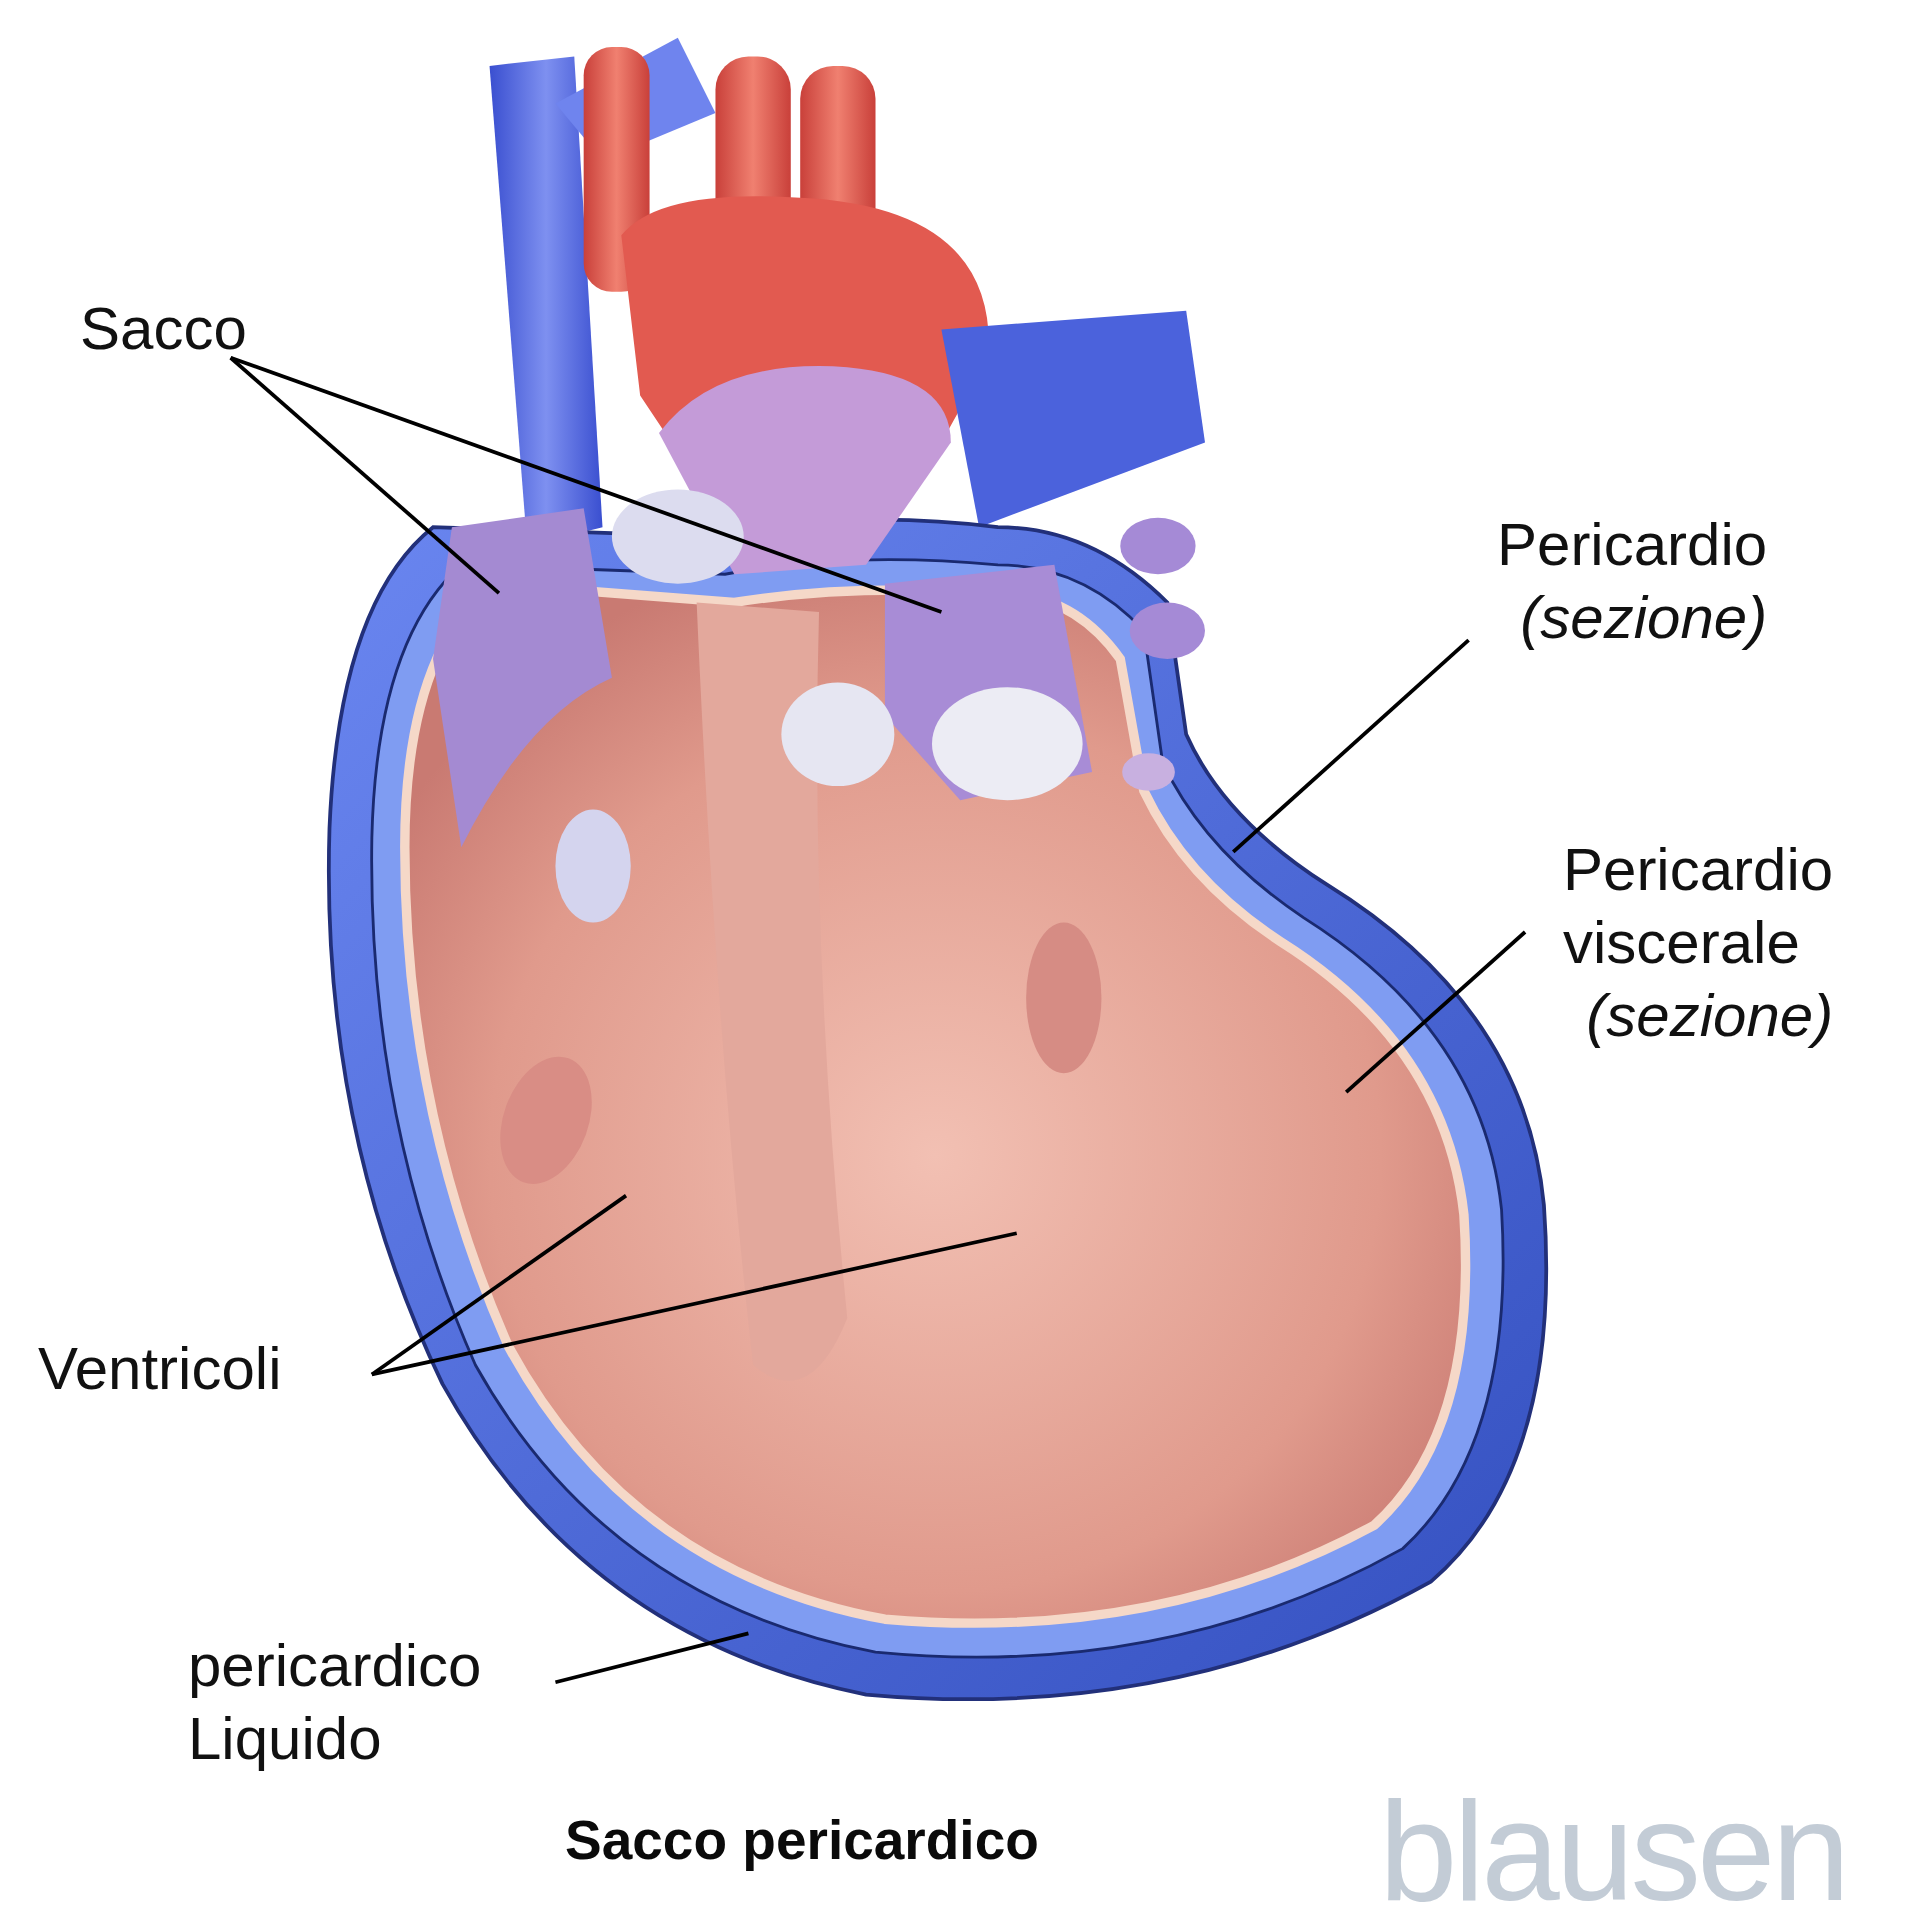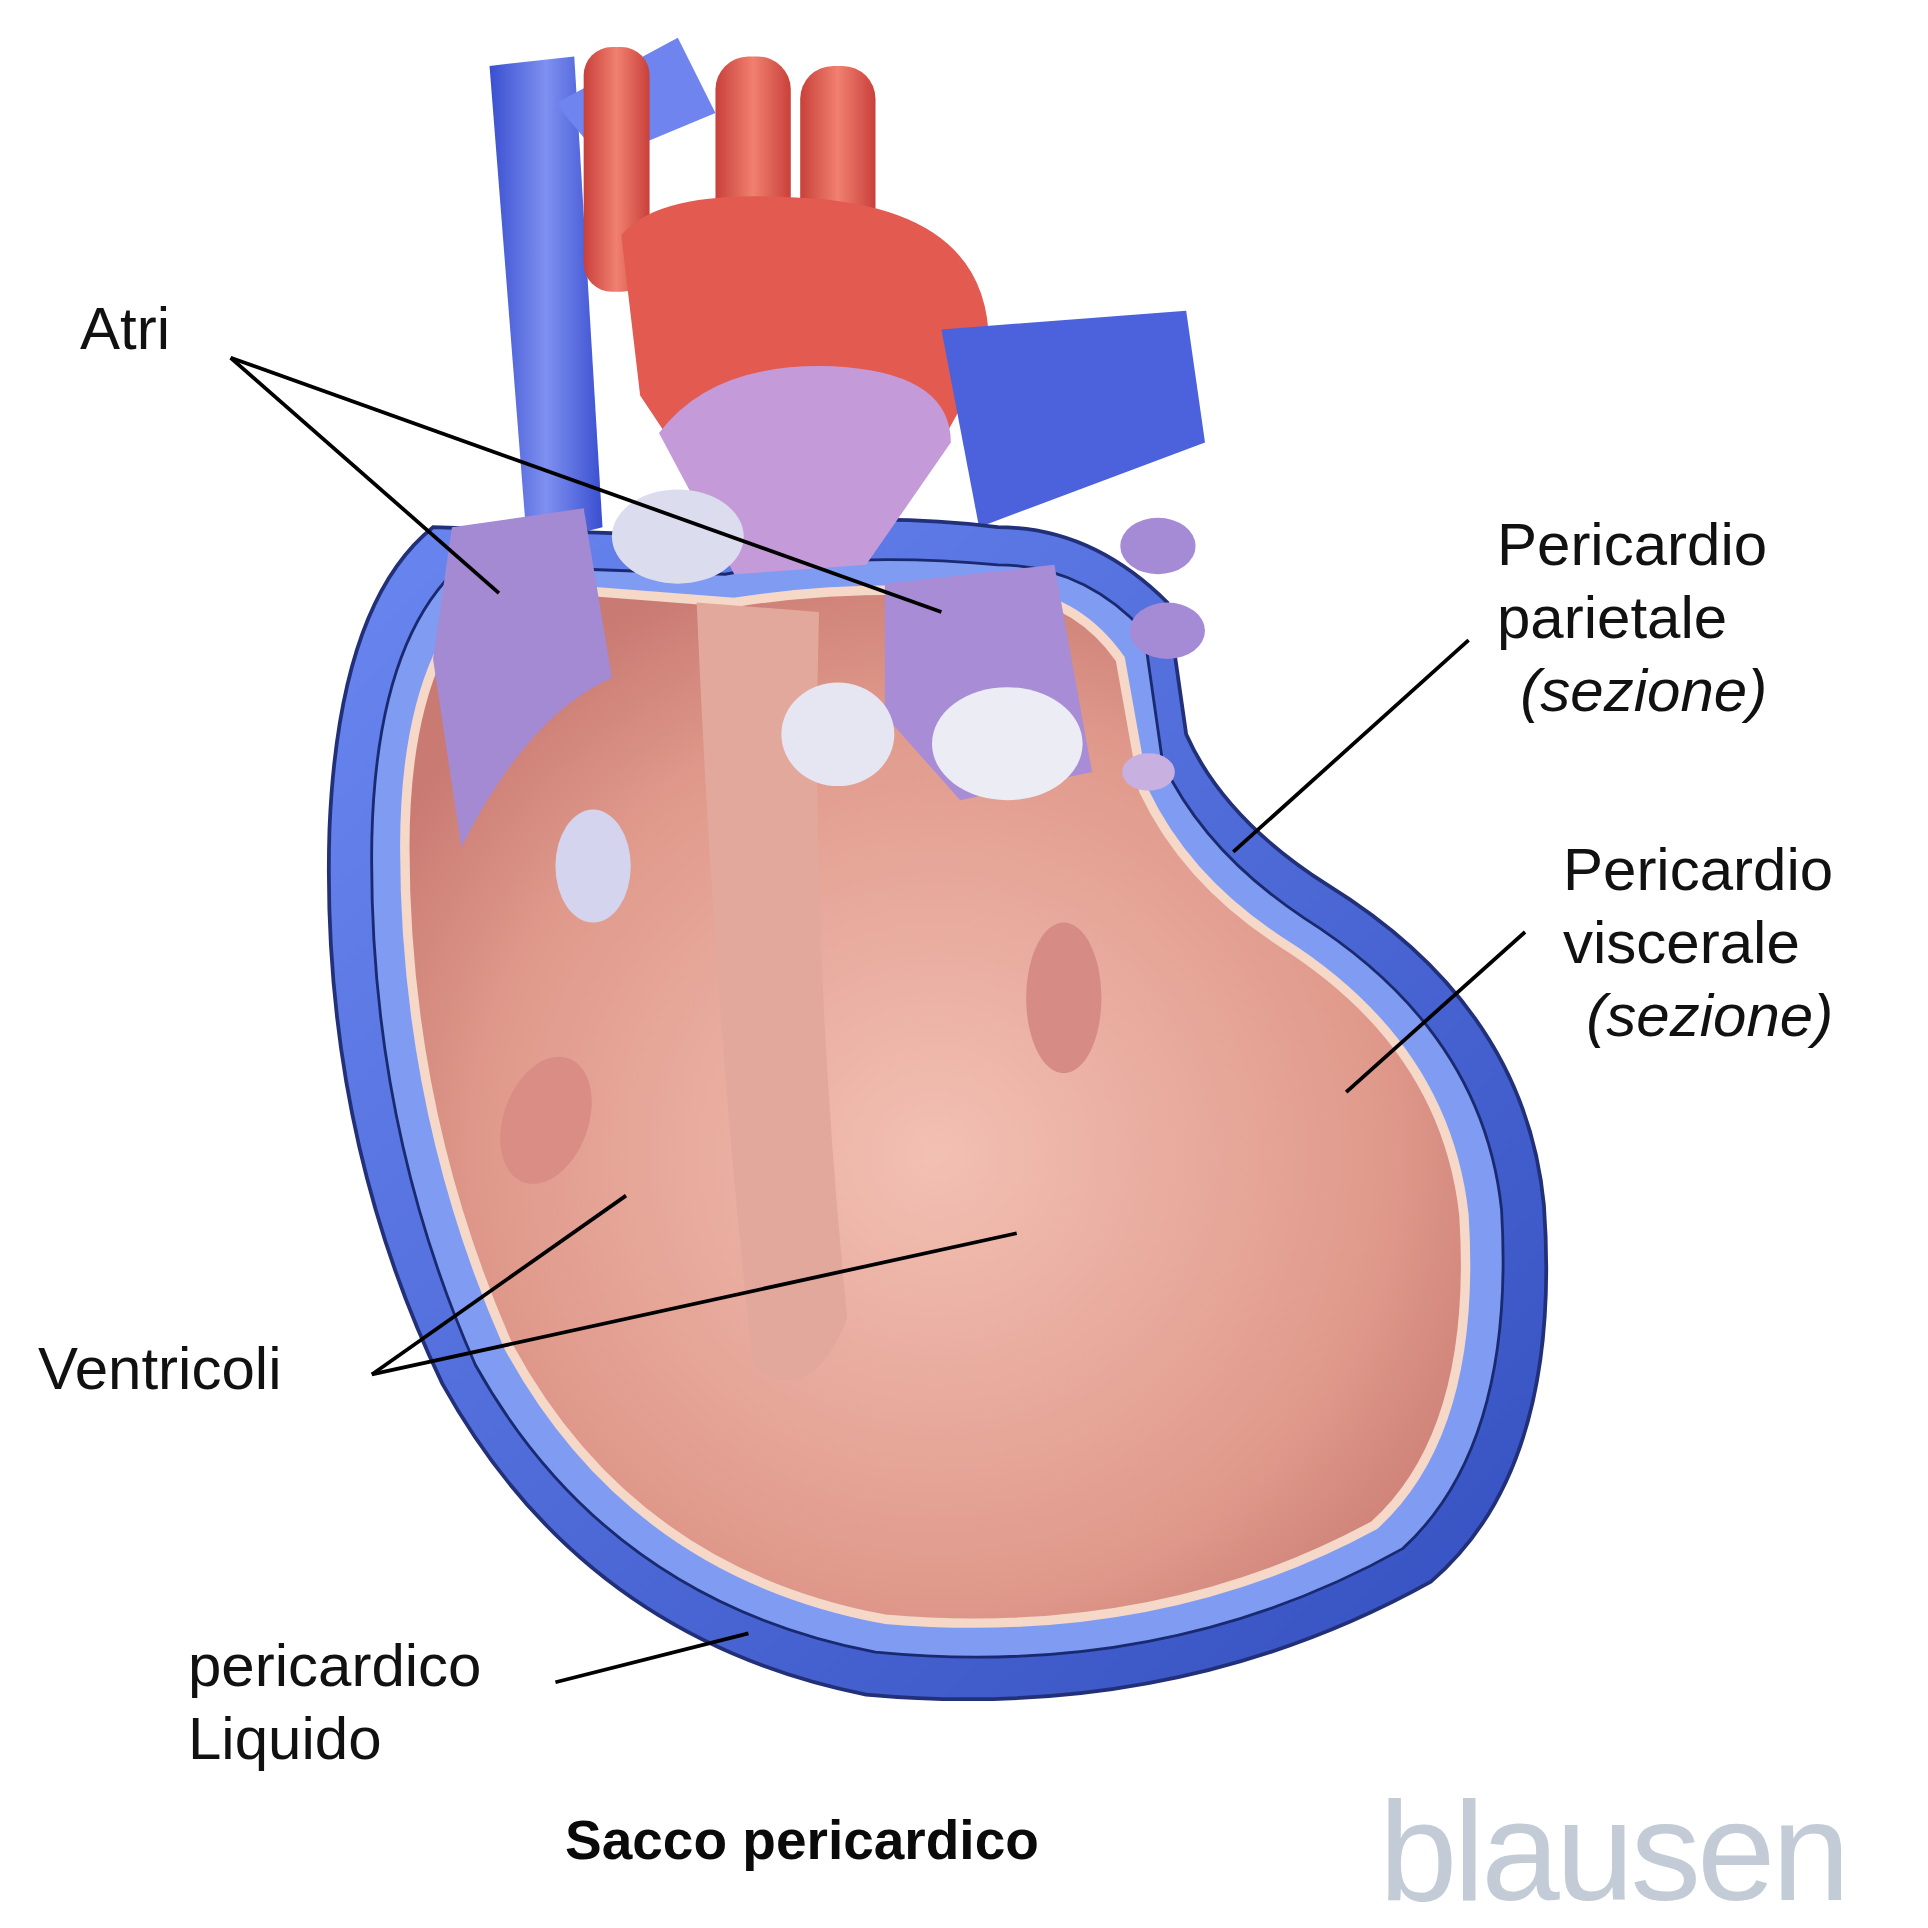--- a/index.html
+++ b/index.html
@@ -90,26 +90,25 @@
     <line x1="245" y1="380" x2="1000" y2="650"></line>
     <line x1="1560" y1="680" x2="1310" y2="905"></line>
     <line x1="1620" y1="990" x2="1430" y2="1160"></line>
     <line x1="395" y1="1460" x2="665" y2="1270"></line>
     <line x1="395" y1="1460" x2="1080" y2="1310"></line>
     <line x1="590" y1="1787" x2="795" y2="1735"></line>
   </g>
 </svg>
 
 <div class="label" style="left:80px; top:292px;">
-  <div>Atri</div>
+  <div>Sacco</div>
 </div>
 
 <div class="label" style="left:1497px; top:508px;">
   <div>Pericardio</div>
-  <div>parietale</div>
   <div class="it">(sezione)</div>
 </div>
 
 <div class="label" style="left:1563px; top:833px;">
   <div>Pericardio</div>
   <div>viscerale</div>
   <div class="it">(sezione)</div>
 </div>
 
 <div class="label" style="left:38px; top:1332px;">

